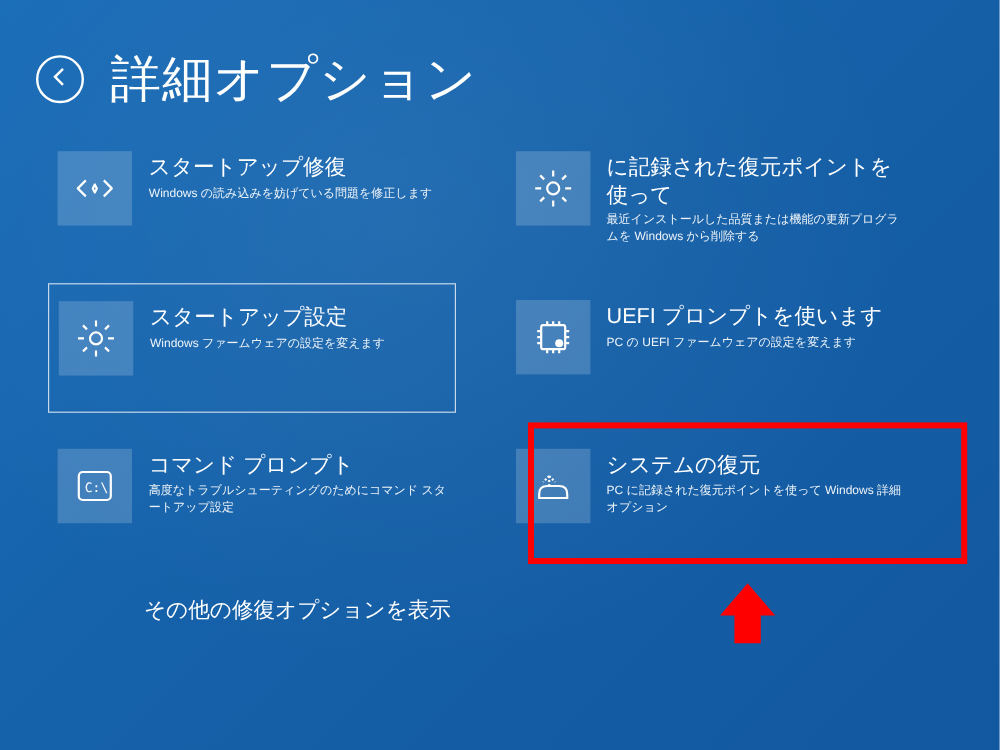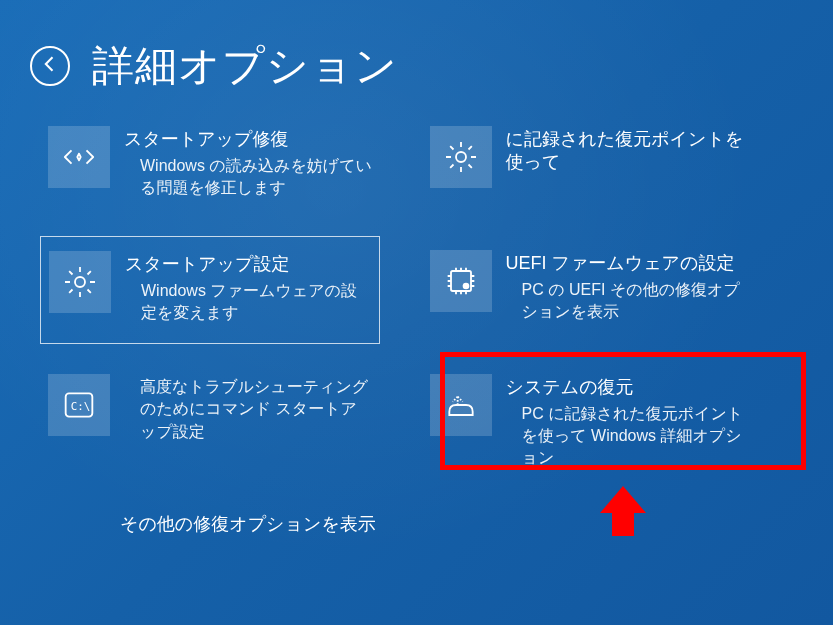--- a/index.html
+++ b/index.html
@@ -92,24 +92,23 @@
       flex: 1;
       padding-top: 2px;
     }
     .tile-title {
       font-size: 18px;
       font-weight: 400;
       margin-bottom: 4px;
       line-height: 1.25;
     }
     .tile-desc {
-      font-size: 16px;
+      font-size: 10px;
       line-height: 1.4;
       color: rgba(255,255,255,0.92);
-      margin-left: 16px;
     }
     .more-link {
       padding: 28px 0 0 120px;
       font-size: 18px;
       cursor: pointer;
       display: inline-block;
     }
     .highlight-box {
       position: absolute;
       border: 5px solid #ff0000;
@@ -164,20 +163,21 @@
 
   <div class="tile">
     <div class="tile-icon">
       <svg viewBox="0 0 48 48">
           <circle cx="24" cy="24" r="6"></circle>
           <path d="M24 6v6M24 36v6M6 24h6M36 24h6M11 11l4 4M33 33l4 4M37 11l-4 4M15 33l-4 4"></path>
         </svg>
     </div>
     <div class="tile-text">
       <div class="tile-title">に記録された復元ポイントを使って</div>
+      <div class="tile-desc">最近インストールした品質または機能の更新プログラムを Windows から削除する</div>
     </div>
   </div>
 
   <div class="tile selected">
     <div class="tile-icon">
       <svg viewBox="0 0 48 48">
           <circle cx="24" cy="24" r="6"></circle>
           <path d="M24 6v6M24 36v6M6 24h6M36 24h6M11 11l4 4M33 33l4 4M37 11l-4 4M15 33l-4 4"></path>
         </svg>
     </div>
@@ -189,33 +189,34 @@
 
   <div class="tile">
     <div class="tile-icon">
       <svg viewBox="0 0 48 48">
           <rect x="12" y="12" width="24" height="24" rx="2"></rect>
           <path d="M18 8v4M24 8v4M30 8v4M18 36v4M24 36v4M30 36v4M8 18h4M8 24h4M8 30h4M36 18h4M36 24h4M36 30h4"></path>
           <circle cx="30" cy="30" r="4" fill="#fff" stroke="none"></circle>
         </svg>
     </div>
     <div class="tile-text">
-      <div class="tile-title">UEFI ファームウェアの設定</div>
-      <div class="tile-desc">PC の UEFI その他の修復オプションを表示</div>
+      <div class="tile-title">UEFI プロンプトを使います</div>
+      <div class="tile-desc">PC の UEFI ファームウェアの設定を変えます</div>
     </div>
   </div>
 
   <div class="tile">
     <div class="tile-icon">
       <svg viewBox="0 0 48 48">
           <rect x="8" y="10" width="32" height="28" rx="4"></rect>
           <text x="14" y="30" font-size="13" fill="#fff" stroke="none" font-family="monospace">C:\</text>
         </svg>
     </div>
     <div class="tile-text">
+      <div class="tile-title">コマンド プロンプト</div>
       <div class="tile-desc">高度なトラブルシューティングのためにコマンド スタートアップ設定</div>
     </div>
   </div>
 
   <div class="tile">
     <div class="tile-icon">
       <svg viewBox="0 0 48 48">
           <path d="M10 32 q0 -8 8 -8 h12 q8 0 8 8 v4 h-28 z"></path>
           <path d="M20 14 l-6 6 M20 14 l6 6 M20 14 v10" stroke-dasharray="2 2"></path>
         </svg>

